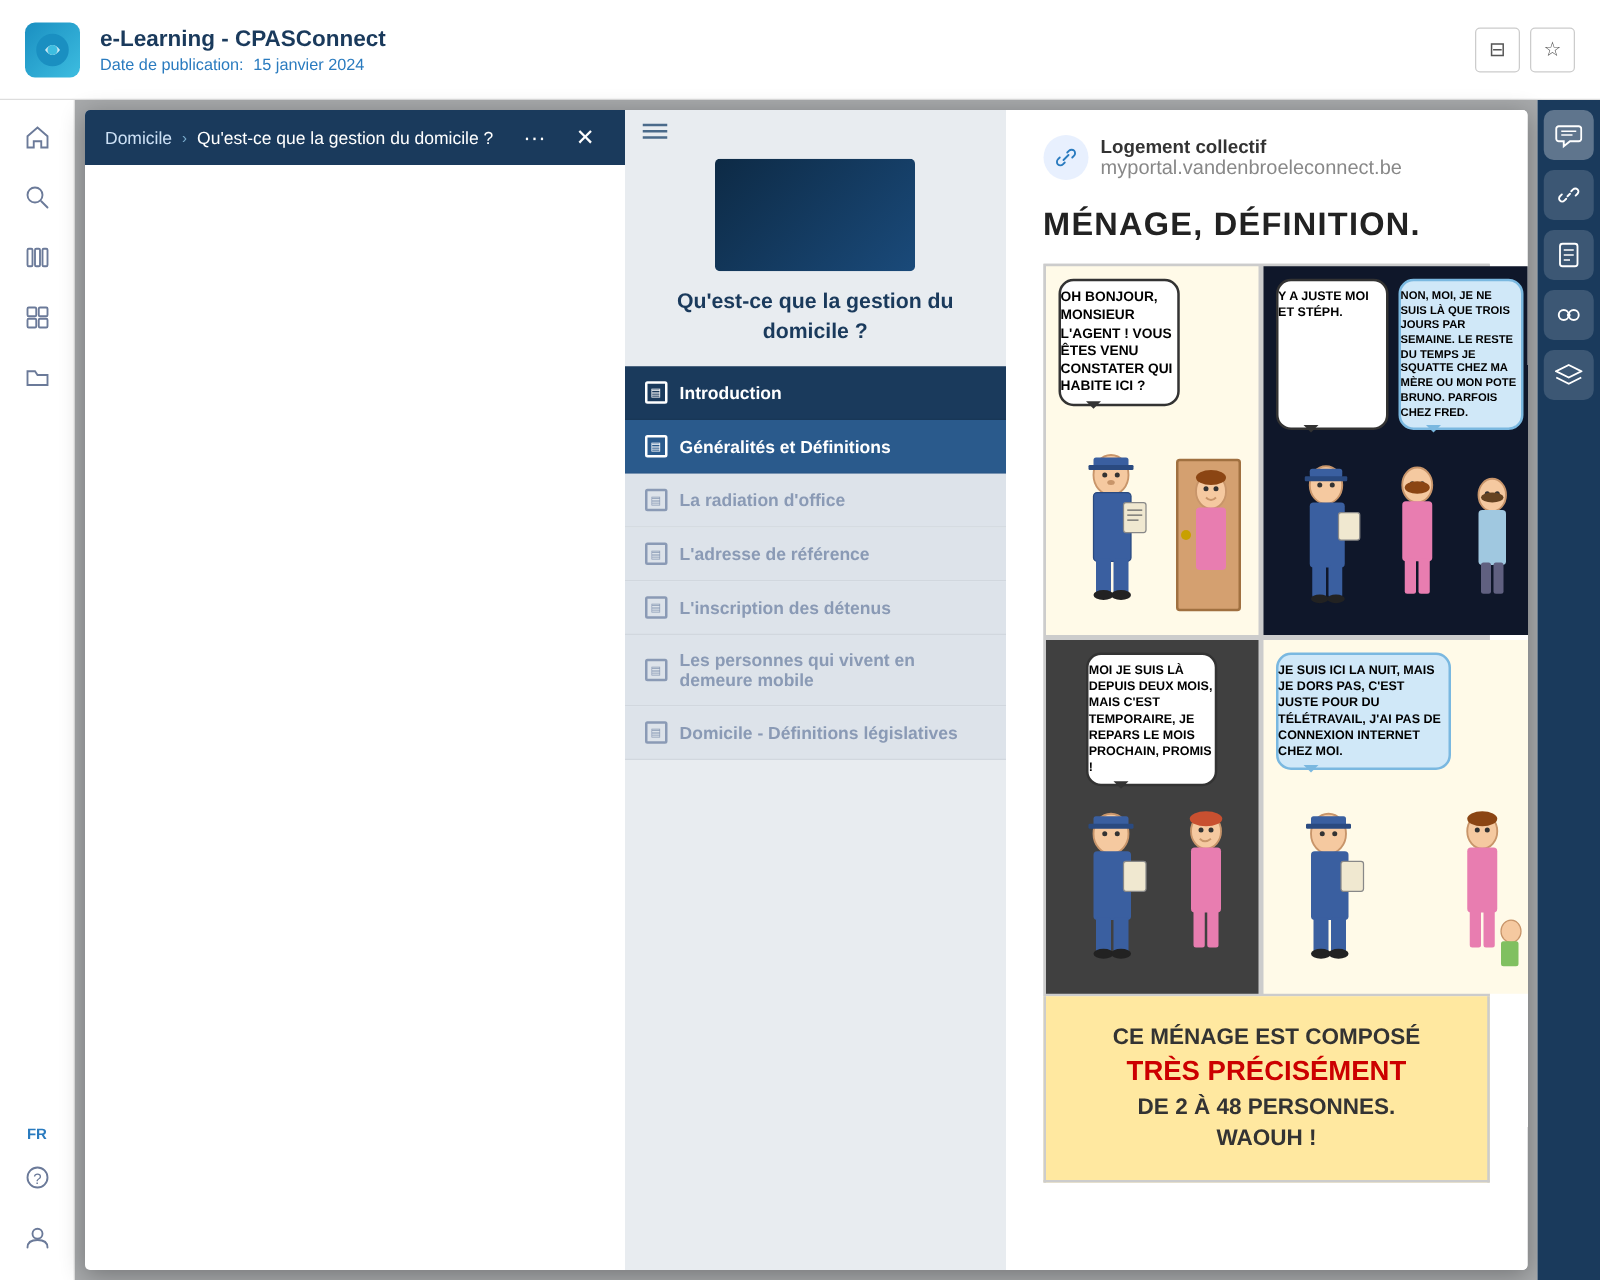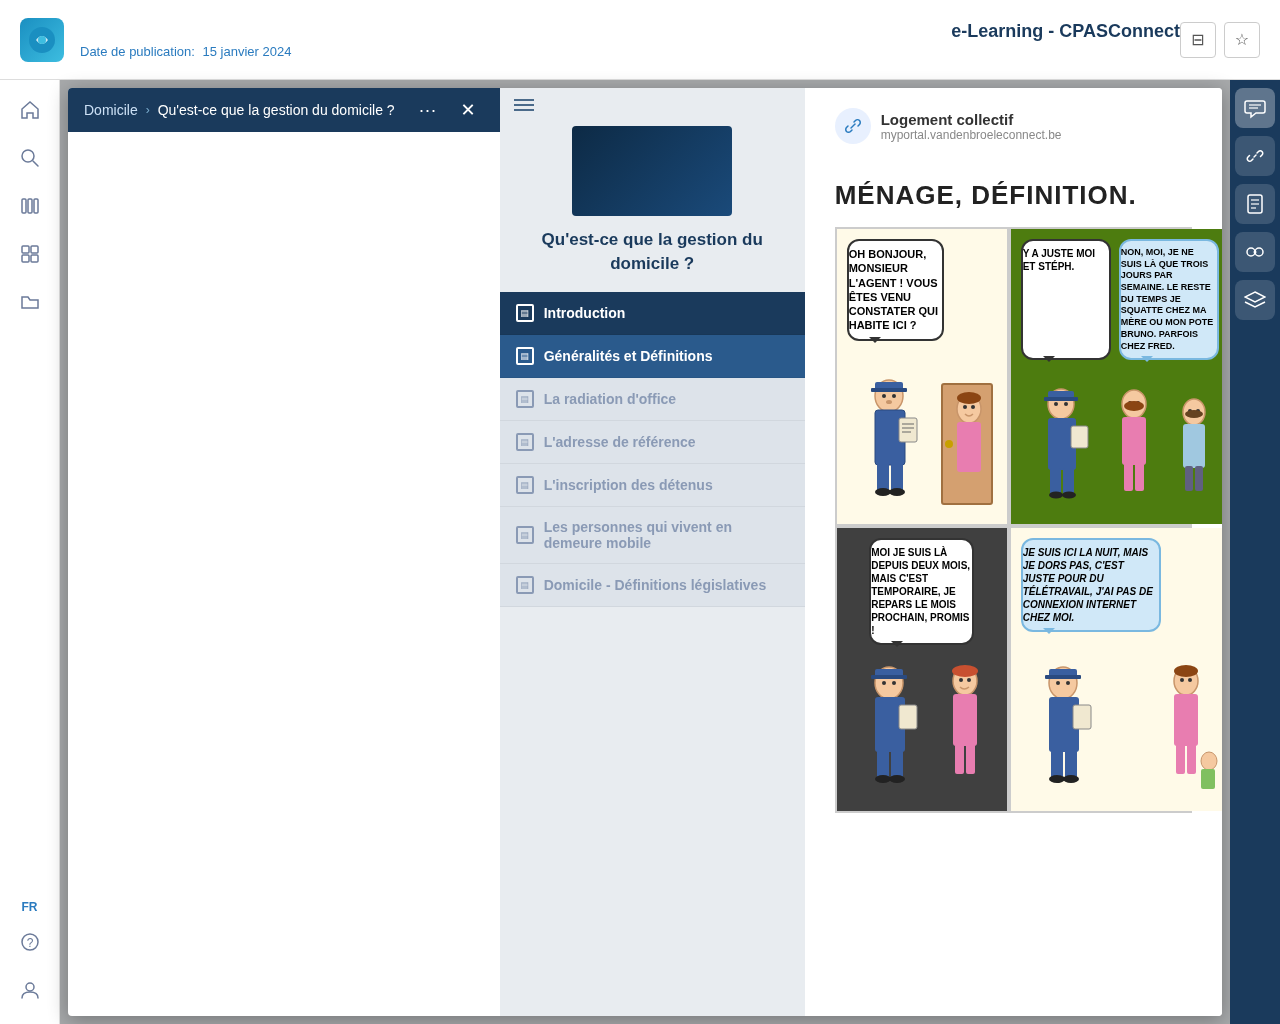--- a/index.html
+++ b/index.html
@@ -17,21 +17,21 @@
     .logo {
       width: 44px;
       height: 44px;
       border-radius: 8px;
       background: linear-gradient(135deg, #1a8fc1, #3dbde0);
       display: flex; align-items: center; justify-content: center;
       color: white; font-weight: bold; font-size: 20px; margin-right: 16px;
       flex-shrink: 0;
     }
     .title-area { flex: 1; }
-    .app-title { font-size: 18px; font-weight: 600; color: #1a3a5c; text-align: right; }
+    .app-title { font-size: 18px; font-weight: 600; color: #1a3a5c; }
     .pub-date { font-size: 13px; color: #555; margin-top: 2px; }
     .pub-date span { color: #2a7bbf; }
     .top-actions { display: flex; gap: 8px; }
     .top-btn {
       width: 36px; height: 36px; border: 1px solid #ccc; border-radius: 4px;
       background: #fff; cursor: pointer; display: flex; align-items: center; justify-content: center;
       color: #555; font-size: 16px;
     }
 
     
@@ -185,31 +185,31 @@
     }
     .content-inner {
       padding: 20px 30px;
     }
 
     
     .link-source {
       display: flex;
       align-items: center;
       gap: 10px;
-      margin-bottom: 36px;
+      margin-bottom: 20px;
     }
     .link-icon {
       width: 36px; height: 36px;
       border-radius: 50%;
       background: #e8f0fe;
       display: flex; align-items: center; justify-content: center;
       color: #2a7bbf; font-size: 14px;
     }
     .link-source-title { font-size: 15px; font-weight: 600; color: #333; }
-    .link-source-url { font-size: 12px; color: #888; }
+    .link-source-url { font-size: 16px; color: #888; }
 
     
     .comic-area {
       width: 100%;
     }
     .comic-title {
       font-size: 26px;
       font-weight: bold;
       text-transform: uppercase;
       color: #222;
@@ -535,21 +535,21 @@
                       <ellipse cx="28" cy="33" rx="2" ry="2" fill="#333"></ellipse>
                       <ellipse cx="36" cy="33" rx="2" ry="2" fill="#333"></ellipse>
                       <path d="M28 40 Q32 44 36 40" stroke="#c8956a" stroke-width="1.5" fill="none"></path>
 
                       <ellipse cx="32" cy="24" rx="12" ry="6" fill="#8B4513"></ellipse>
                       <rect x="20" y="48" width="24" height="50" rx="3" fill="#e87db0"></rect>
                     </svg>
                   </div>
                 </div>
 
-                <div class="comic-panel" style="background:#4d7c0f;">
+                <div class="comic-panel" style="background:#0f172a;">
                   <div style="display:flex;gap:8px;margin-bottom:8px;">
                     <div class="speech-bubble" style="max-width:45%;font-size:10px;">
                       Y A JUSTE MOI ET STÉPH.
                     </div>
                     <div class="speech-bubble blue" style="max-width:50%;font-size:9px;">
                       NON, MOI, JE NE SUIS LÀ QUE TROIS JOURS PAR SEMAINE. LE RESTE DU TEMPS JE SQUATTE CHEZ MA MÈRE OU MON POTE BRUNO. PARFOIS CHEZ FRED.
                     </div>
                   </div>
                   <div class="panel-characters">
                     <svg width="80" height="130" viewBox="0 0 80 130">
@@ -610,21 +610,21 @@
                       <ellipse cx="37" cy="19" rx="2" ry="2" fill="#333"></ellipse>
                       <path d="M28 26 Q32 30 37 26" stroke="#c8956a" stroke-width="1.5" fill="none"></path>
                       <ellipse cx="33" cy="10" rx="13" ry="6" fill="#c85030"></ellipse>
                       <rect x="21" y="33" width="24" height="52" rx="3" fill="#e87db0"></rect>
                       <rect x="23" y="83" width="9" height="30" rx="2" fill="#e87db0"></rect>
                       <rect x="34" y="83" width="9" height="30" rx="2" fill="#e87db0"></rect>
                     </svg>
                   </div>
                 </div>
 
-                <div class="comic-panel" style="background:#fffae8;font-style:italic;">
+                <div class="comic-panel" style="background:#fffae8;">
                   <div class="speech-bubble blue" style="max-width:70%;font-size:10px;">
                     <span>JE SUIS ICI LA NUIT, MAIS JE DORS PAS, C'EST JUSTE POUR DU TÉLÉTRAVAIL, J'AI PAS DE CONNEXION INTERNET CHEZ MOI.</span>
                   </div>
                   <div class="panel-characters">
                     <svg width="85" height="140" viewBox="0 0 85 140">
                       <ellipse cx="42" cy="22" rx="14" ry="16" fill="#f5c9a0" stroke="#c8956a" stroke-width="1.5"></ellipse>
                       <rect x="28" y="8" width="28" height="8" rx="2" fill="#3a5fa0"></rect>
                       <rect x="24" y="14" width="36" height="4" rx="1" fill="#2a4a80"></rect>
                       <circle cx="37" cy="22" r="2" fill="#333"></circle>
                       <circle cx="47" cy="22" r="2" fill="#333"></circle>
@@ -645,20 +645,28 @@
                       <ellipse cx="58" cy="100" rx="8" ry="9" fill="#f5c9a0" stroke="#c8956a" stroke-width="1"></ellipse>
                       <rect x="50" y="108" width="14" height="20" rx="2" fill="#80c060"></rect>
                       <rect x="25" y="83" width="9" height="30" rx="2" fill="#e87db0"></rect>
                       <rect x="36" y="83" width="9" height="30" rx="2" fill="#e87db0"></rect>
                     </svg>
                   </div>
                 </div>
 
               </div>
 
+              <div class="comic-bottom" style="background:#ffe8a0;">
+                <div class="comic-bottom-text">
+                  <div>CE MÉNAGE EST COMPOSÉ</div>
+                  <div class="highlight" style="font-size:22px;font-weight:900;color:#c00;">TRÈS PRÉCISÉMENT</div>
+                  <div>DE 2 À 48 PERSONNES.</div>
+                  <div>WAOUH !</div>
+                </div>
+              </div>
 
             </div>
           </div>
         </div>
 
       </div>
     </div>
   </div>
 
   <div class="right-icons">

